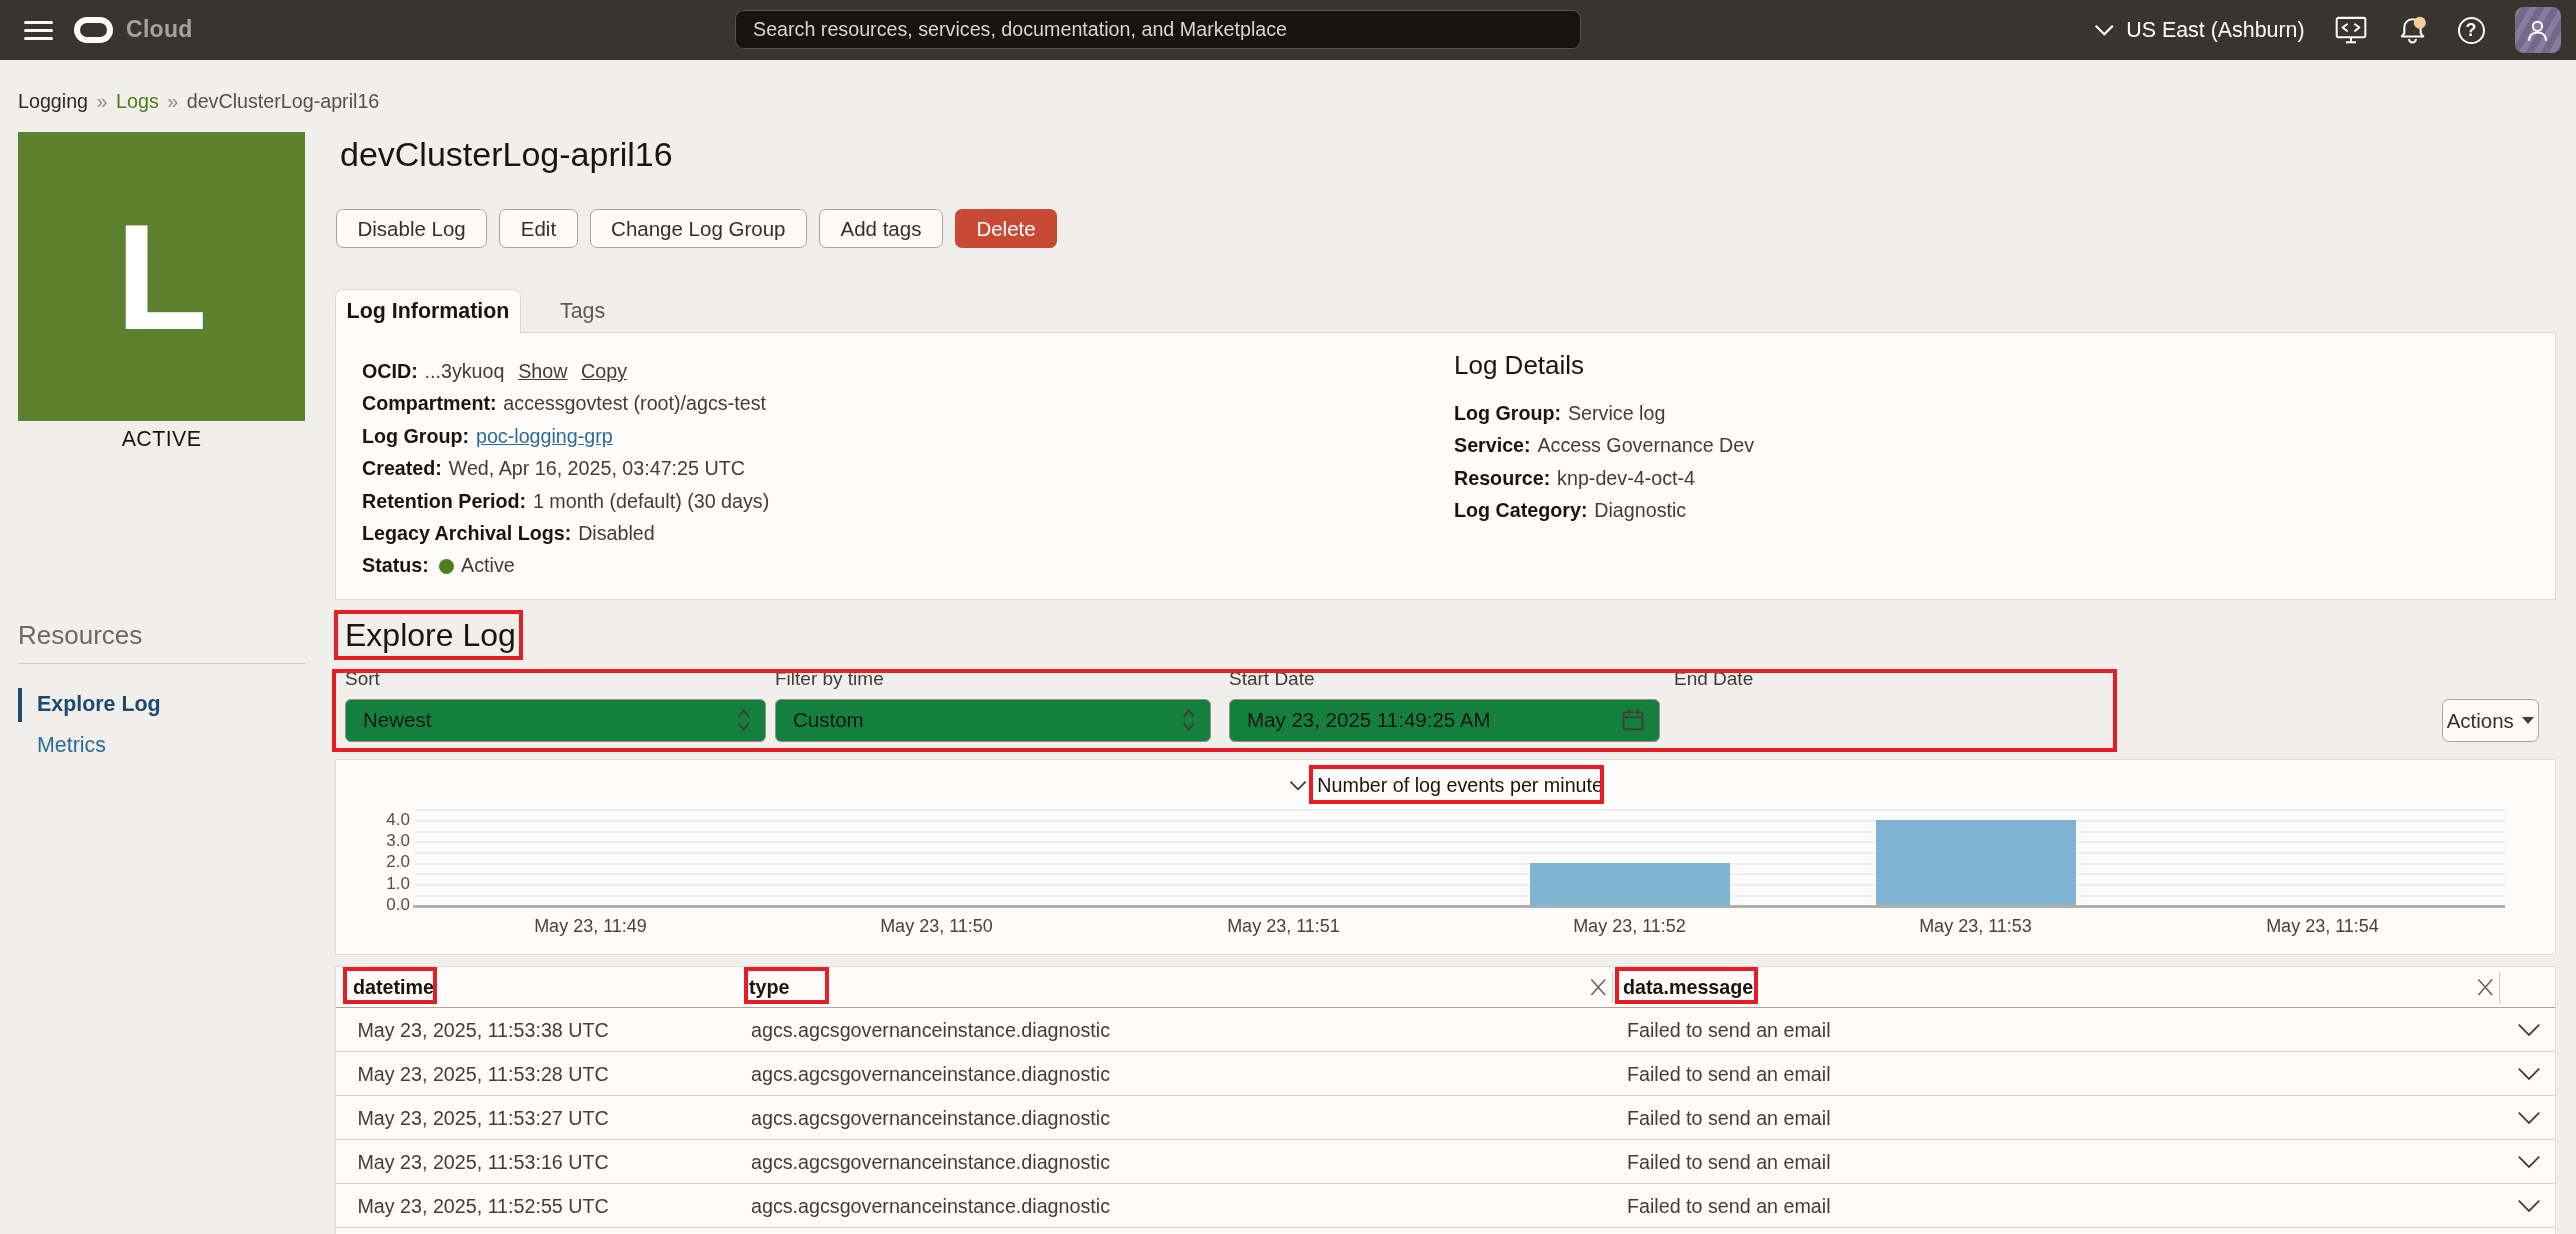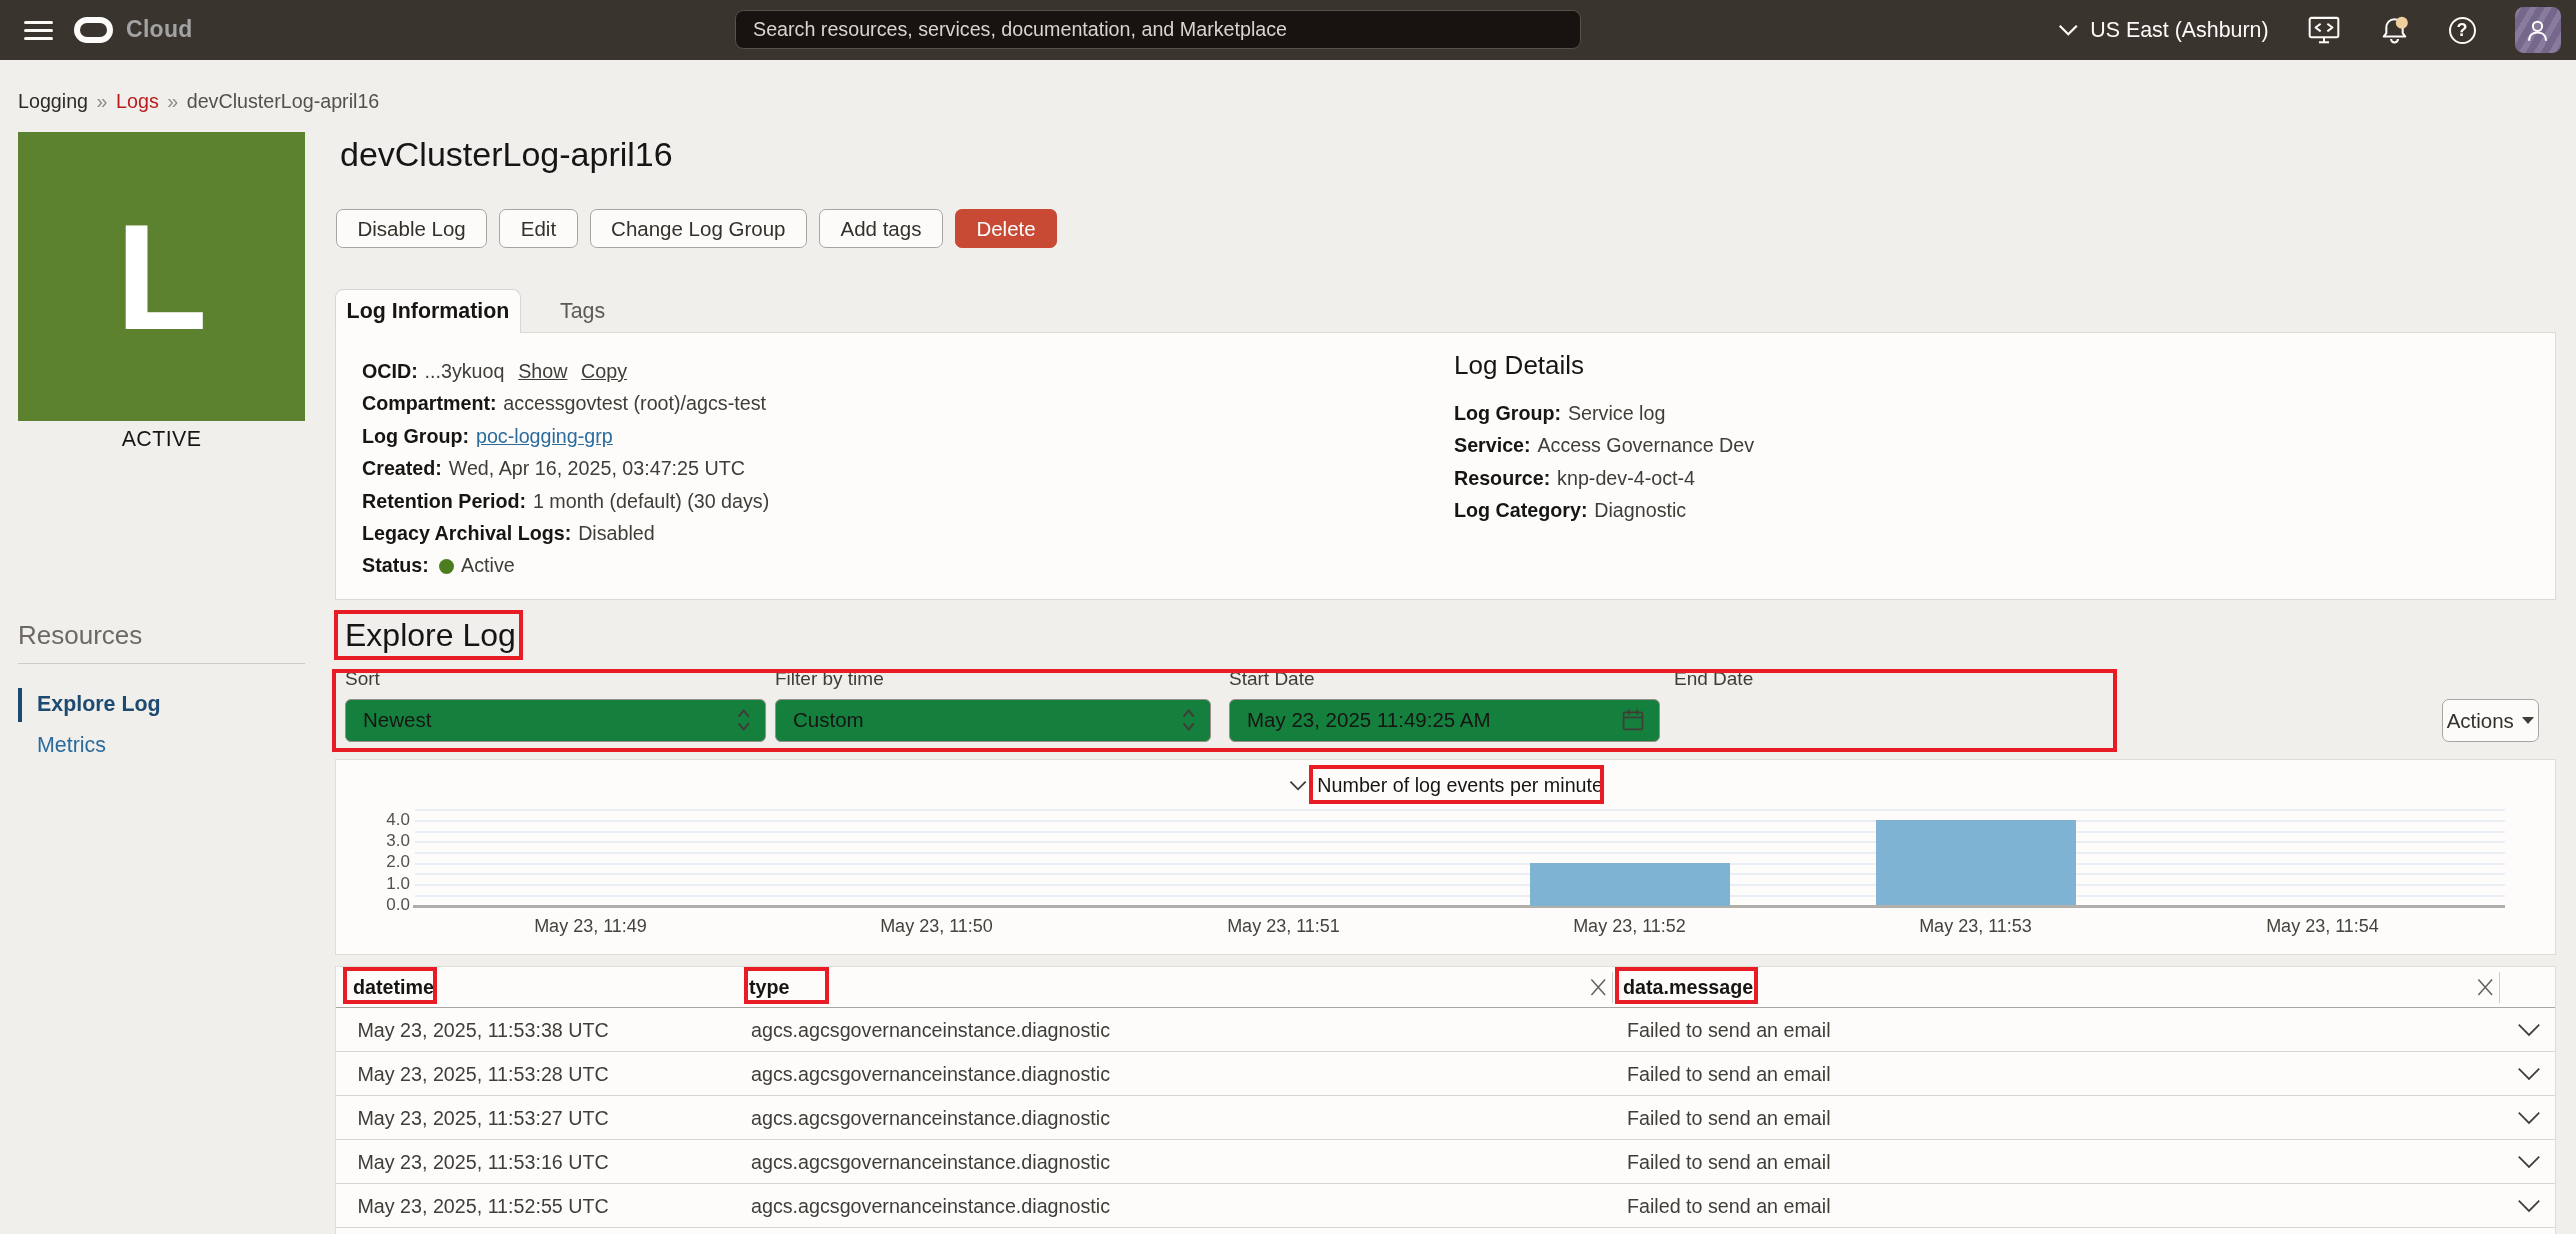--- a/index.html
+++ b/index.html
@@ -16,35 +16,35 @@
   .hamburger { position:absolute; left:24px; top:20.5px; width:29px; height:20.5px; cursor:pointer; }
   .hamburger span { display:block; height:3px; background:#fcfbfa; border-radius:1.7px; margin-bottom:5.1px; }
   .brand-logo { position:absolute; left:74px; top:17px; width:39px; height:26px; border:6px solid #fcfbfa; border-radius:13.7px; }
   .brand-text { position:absolute; left:126px; top:16px; font-size:23px; font-weight:700; color:#a3a3a3; letter-spacing:0.3px; }
   .searchwrap { position:absolute; left:735px; top:10.3px; width:846px; height:39px; }
   .searchwrap input {
     width:100%; height:100%; background:#171310; border:1.3px solid #57524c; border-radius:8.5px;
     color:#e8e6e3; font-size:19.7px; padding:0 17px; outline:none; font-family:"Liberation Sans", sans-serif;
   }
   .searchwrap input::placeholder { color:#d8d5d1; opacity:1; }
-  .topright { position:absolute; right:15.4px; top:0; height:60px; display:flex; align-items:center; gap:39px; }
+  .topright { position:absolute; right:15.4px; top:0; height:60px; display:flex; align-items:center; gap:30px; }
   .regionwrap { display:flex; align-items:center; gap:12px; cursor:pointer; }
   .region-label { font-size:21.4px; color:#fcfbfa; }
   .tb-icon { display:flex; align-items:center; justify-content:center; cursor:pointer; }
   .helpcircle { width:27px; height:27px; border:2.1px solid #fcfbfa; border-radius:50%; color:#fcfbfa; font-size:18px; font-weight:700; display:flex; align-items:center; justify-content:center; }
   .useravatar {
     width:46px; height:46px; border-radius:8.5px; background:#7b6d92;
     background-image: repeating-linear-gradient(120deg, rgba(255,255,255,0.10) 0 6px, rgba(0,0,0,0.05) 6px 13px);
     display:flex; align-items:center; justify-content:center; cursor:pointer;
   }
 
   
   .breadcrumb { position:absolute; left:18px; top:90px; font-size:19.7px; display:flex; gap:8.5px; align-items:center; }
   .breadcrumb .bc-dark { color:#2d2a26; text-decoration:none; cursor:pointer; }
-  .breadcrumb .bc-link { color:#b91c1c; text-decoration:none; cursor:pointer; }
+  .breadcrumb .bc-link { color:#4d7c0f; text-decoration:none; cursor:pointer; }
   .breadcrumb .bc-sep { color:#8f8a84; }
   .breadcrumb .bc-cur { color:#55504a; }
 
   
   .entity-avatar { position:absolute; left:18px; top:132px; width:287px; height:289px; background:#5c8230;
     display:flex; align-items:center; justify-content:center; }
   .entity-avatar span { color:#fff; font-size:150px; font-weight:700; line-height:1; }
   .entity-status { position:absolute; left:18px; top:427px; width:287px; text-align:center; font-size:21.4px; color:#161513; letter-spacing:0.4px; }
 
   

